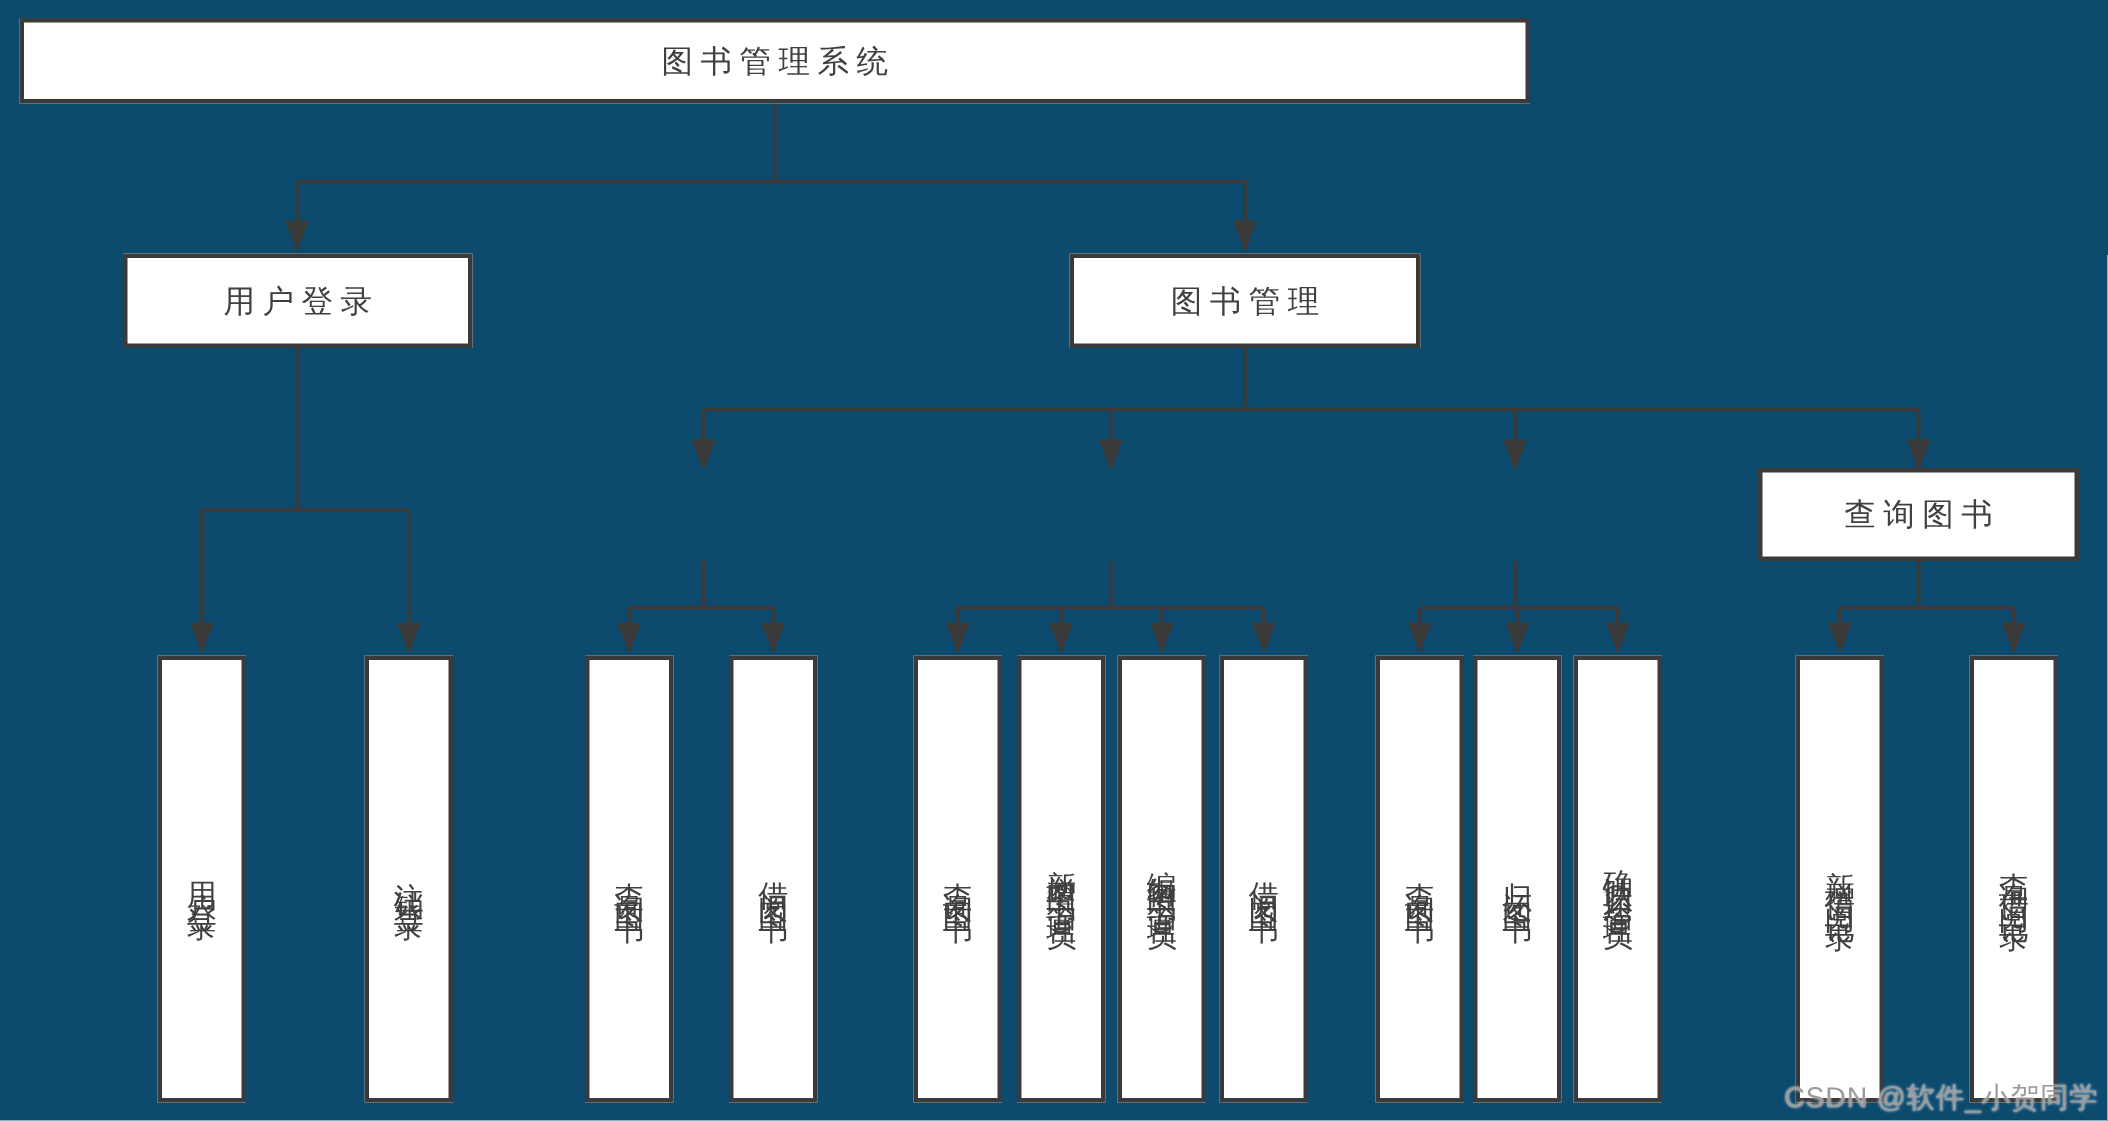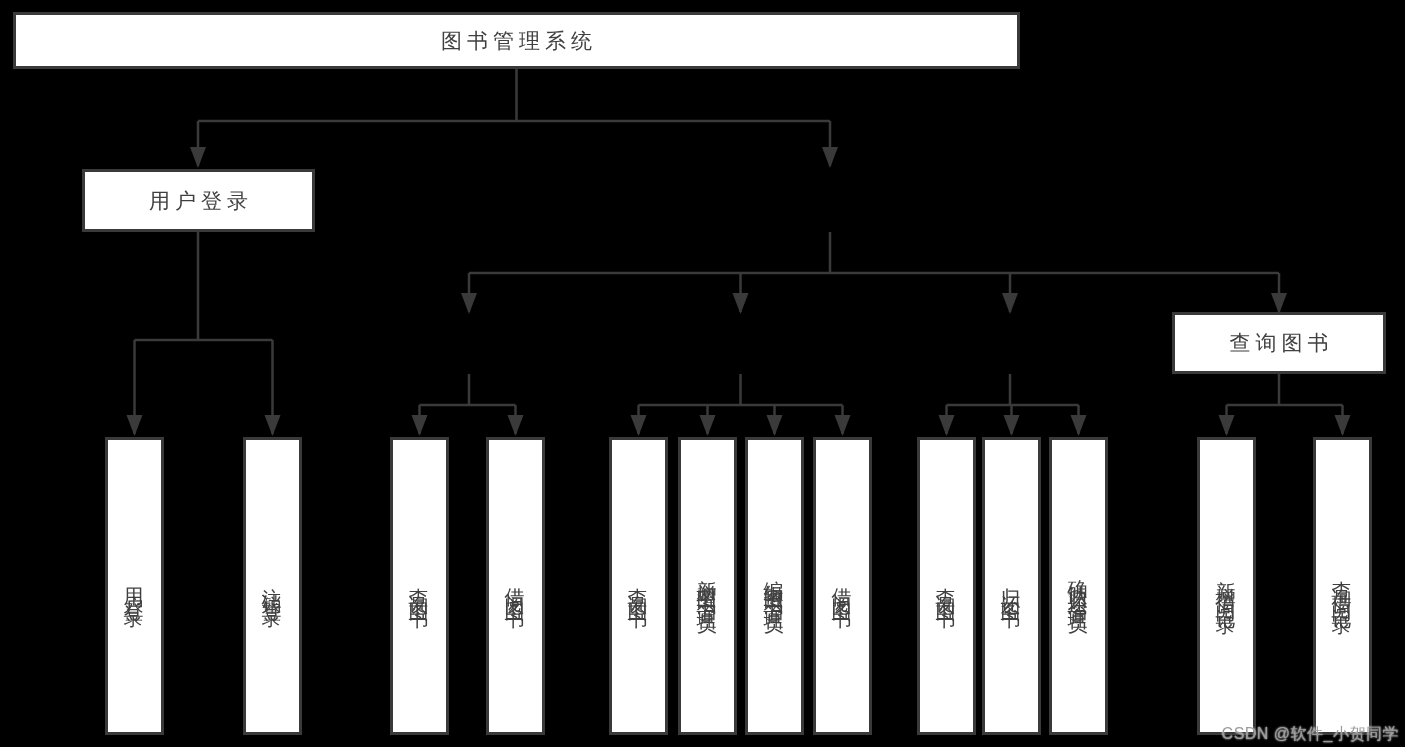--- a/index.html
+++ b/index.html
@@ -5,21 +5,21 @@
   html, body {
     margin: 0;
     padding: 0;
     background: #ffffff;
     font-family: "Liberation Sans", "DejaVu Sans", sans-serif;
   }
   .canvas {
     position: relative;
     width: 1405px;
     height: 747px;
-    background: #000000;
+    background: #0c4a6e;
     overflow: hidden;
   }
   .connectors {
     position: absolute;
     left: 0; top: 0;
     width: 1405px;
     height: 747px;
     pointer-events: none;
   }
   .node, .leaf {
@@ -48,21 +48,21 @@
     white-space: nowrap;
   }
   .leaf.long span {
     letter-spacing: 5px;
     font-size: 20px;
   }
   .watermark {
     position: absolute;
     right: 6px;
     bottom: 2px;
-    font-size: 16px;
+    font-size: 19px;
     color: #9b9b9b;
     letter-spacing: 0.5px;
     text-shadow: 0 0 2px #ffffff;
   }
 </style>
 </head>
 <body>
 
 <div class="canvas">
 
@@ -96,20 +96,23 @@
       <polygon points="1334.5,415 1350.5,415 1342.5,436"></polygon>
     </g>
   </svg>
 
   <div class="node" style="left:13px; top:12px; width:1007px; height:57px">
     <span>图书管理系统</span>
   </div>
 
   <div class="node" style="left:82px; top:169px; width:233px; height:63px">
     <span>用户登录</span>
+  </div>
+  <div class="node" style="left:713px; top:169px; width:234px; height:63px">
+    <span>图书管理</span>
   </div>
 
   <div class="node" style="left:1172px; top:312px; width:214px; height:62px">
     <span>查询图书</span>
   </div>
 
   <div class="leaf" style="left:105px; top:437px; width:59px; height:298px">
     <span>用户登录</span>
   </div>
   <div class="leaf" style="left:243px; top:437px; width:59px; height:298px">

